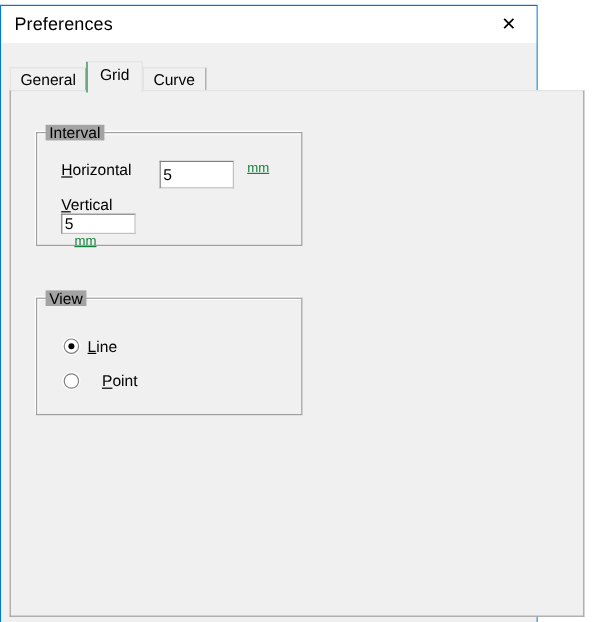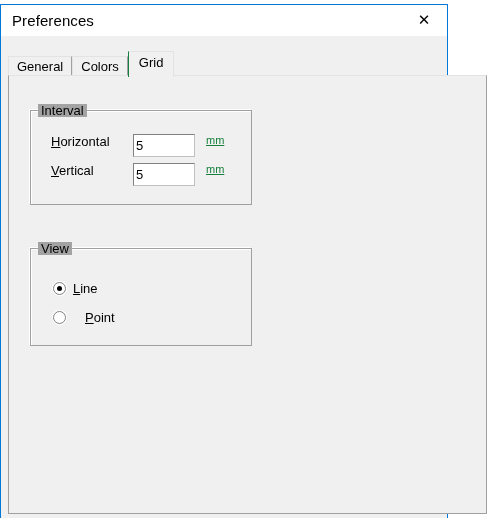--- a/index.html
+++ b/index.html
@@ -275,21 +275,21 @@
         <div class="gb-body">
 
           <div class="field-row" style="left:21px; top:24px;">
             <div class="field-label" style="width:82px;">
               <u>H</u><span>orizontal</span>
             </div>
             <input class="textbox" type="text" value="5" style="">
             <div class="unit-label" style="margin-left:11px;">mm</div>
           </div>
 
-          <div class="field-row" style="left:21px; top:53px;">
+          <div class="field-row" style="left:21px; top:53px;flex-direction:column;">
             <div class="field-label" style="width:82px;">
               <u>V</u><span>ertical</span>
             </div>
             <input class="textbox" type="text" value="5" style="">
             <div class="unit-label" style="margin-left:11px;">mm</div>
           </div>
 
         </div>
       </div>
 
@@ -313,22 +313,22 @@
           </div>
 
         </div>
       </div>
 
     </div>
 
     <div class="tabstrip">
       <div class="tabs-row">
         <div class="tab">General</div>
-        <div class="tab">Colors</div>
         <div class="tab selected">Grid</div>
+        <div class="tab">Curve</div>
       </div>
     </div>
 
     <div class="btn default" style="left:283px; top:484px; width:100px;">OK</div>
     <div class="btn" style="left:391px; top:484px; width:95px;">Cancel</div>
 
   </div>
 </div>
 
 </body></html>

